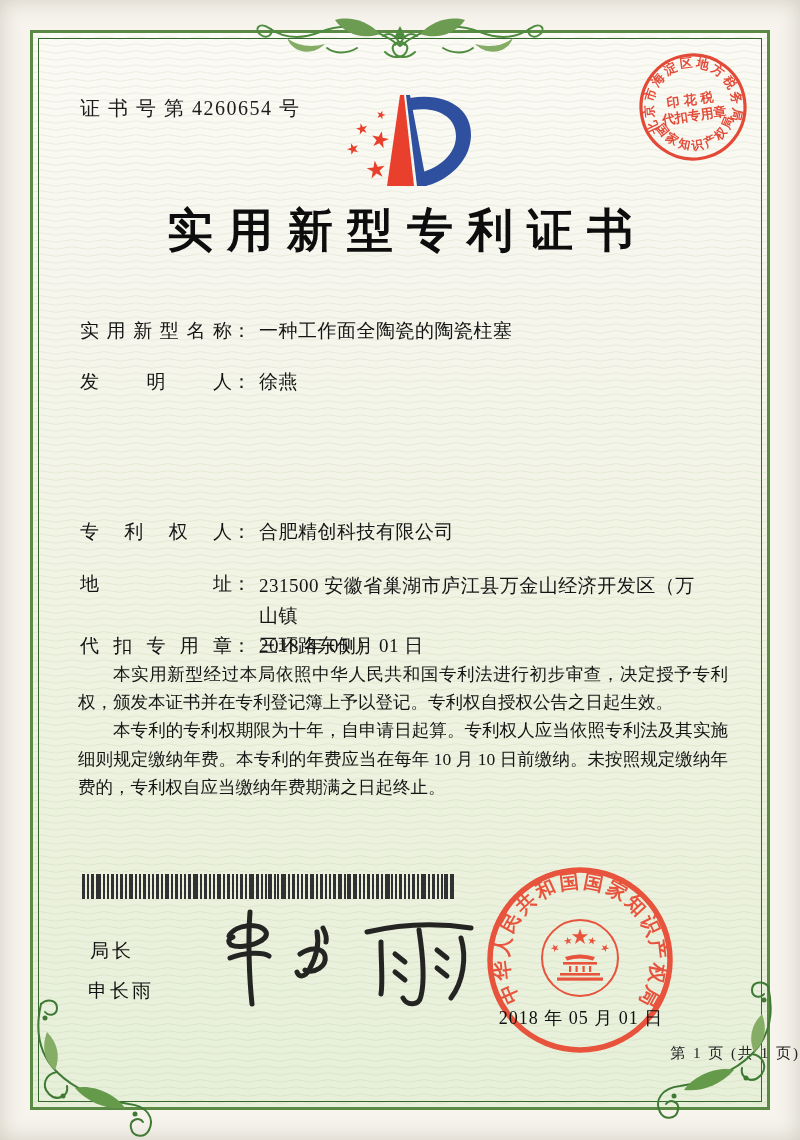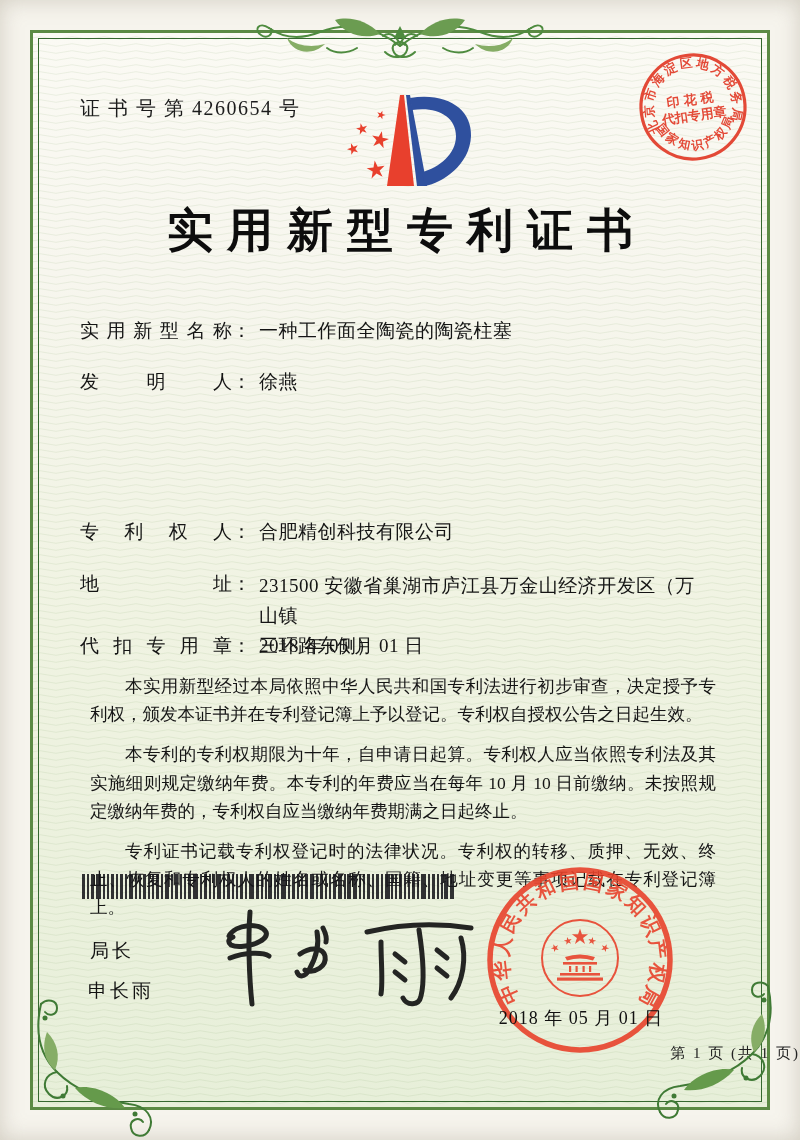--- a/index.html
+++ b/index.html
@@ -22,21 +22,21 @@
          letter-spacing:14px;text-indent:14px;color:#0d0d0d;}
   .frow{left:80px;font-size:19px;color:#141414;white-space:nowrap;}
   .lab{display:inline-block;width:152px;text-align:justify;text-align-last:justify;vertical-align:top;}
   .val{margin-left:8px;letter-spacing:.5px;}
   .valblk{display:inline-block;margin-left:8px;width:450px;white-space:normal;line-height:30px;vertical-align:top;letter-spacing:.5px;}
   .valblk .l2{display:block;}
   .grant-right{left:450px;top:633px;font-size:19px;color:#141414;white-space:nowrap;}
   .grant-right .glab{letter-spacing:4px;}
   .body-text{left:78px;top:660px;width:650px;font-size:17.5px;line-height:28.2px;
              text-align:justify;color:#151515;}
-  .body-text p{margin:12px;text-indent:2em;}
+  .body-text p{margin:0;text-indent:2em;}
   .barcode{left:82px;top:874px;width:382px;height:25px;}
   .barcode i{position:absolute;top:0;bottom:0;background:#16161a;opacity:.88;}
   .sig-title{left:90px;top:938px;font-size:19px;letter-spacing:3px;color:#111;}
   .sig-name{left:88px;top:978px;font-size:19px;letter-spacing:3px;color:#111;}
   .signature{left:205px;top:898px;z-index:7;}
   .seal{left:478px;top:858px;z-index:6;opacity:.9;}
   .seal-date{left:495px;top:1006px;width:172px;text-align:center;font-size:18px;
              letter-spacing:1px;color:#101010;z-index:8;}
   .stamp{left:628px;top:42px;z-index:6;opacity:.92;}
   .footer{left:0;right:0;top:1044px;text-align:right;font-size:15px;letter-spacing:2px;color:#222;}
@@ -137,21 +137,20 @@
   <div class="abs frow" style="top:571px">
     <span class="lab">地址</span><span>：</span><span class="valblk"><span>231500 安徽省巢湖市庐江县万金山经济开发区（万山镇</span><span class="l2">三环路东侧）</span></span>
   </div>
   <div class="abs frow" style="top:633px">
     <span class="lab">代扣专用章</span><span>：</span><span class="val">2018 年 05 月 01 日</span>
   </div>
 
   <div class="abs body-text">
     <p>本实用新型经过本局依照中华人民共和国专利法进行初步审查，决定授予专利权，颁发本证书并在专利登记簿上予以登记。专利权自授权公告之日起生效。</p>
     <p>本专利的专利权期限为十年，自申请日起算。专利权人应当依照专利法及其实施细则规定缴纳年费。本专利的年费应当在每年 10 月 10 日前缴纳。未按照规定缴纳年费的，专利权自应当缴纳年费期满之日起终止。</p>
-    <p>专利证书记载专利权登记时的法律状况。专利权的转移、质押、无效、终止、恢复和专利权人的姓名或名称、国籍、地址变更等事项记载在专利登记簿上。</p>
   </div>
 
   <div id="barcode" class="abs barcode">
       <i style="left:0.0px;width:3.3px"></i>
       <i style="left:5.2px;width:2.0px"></i>
       <i style="left:9.1px;width:3.3px"></i>
       <i style="left:14.3px;width:4.7px"></i>
       <i style="left:20.8px;width:2.0px"></i>
       <i style="left:24.7px;width:2.0px"></i>
       <i style="left:28.5px;width:3.3px"></i>

